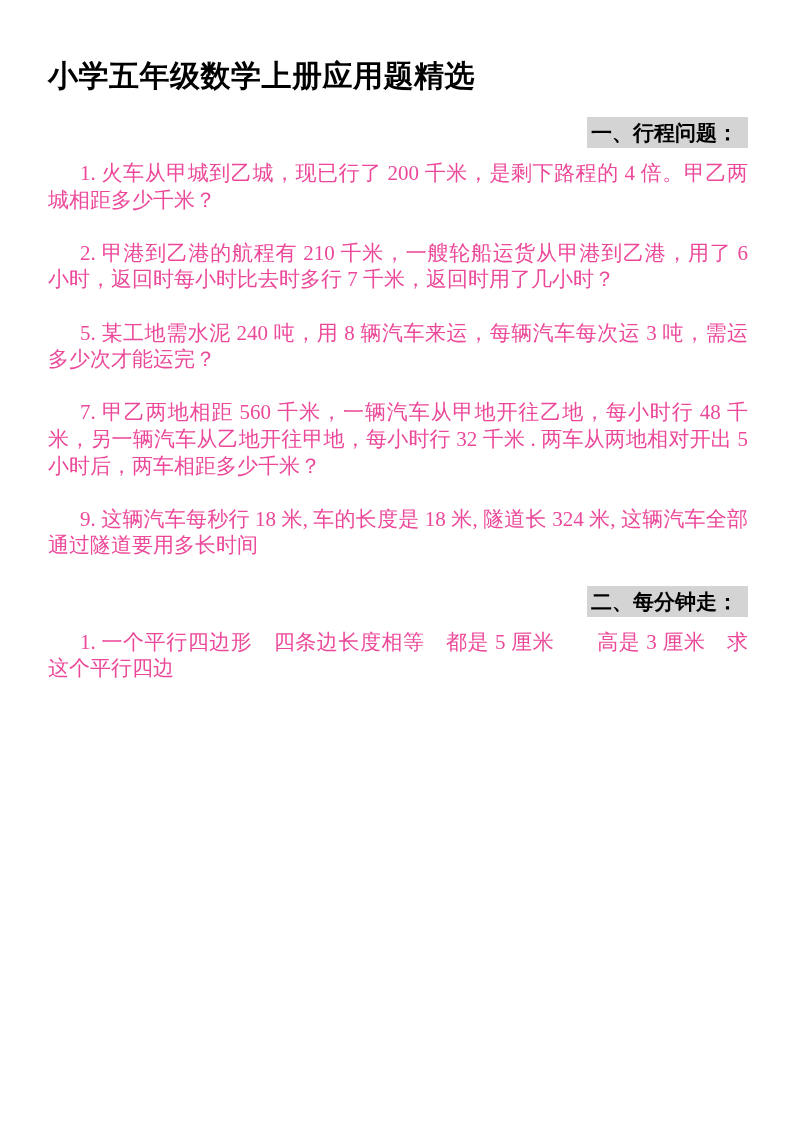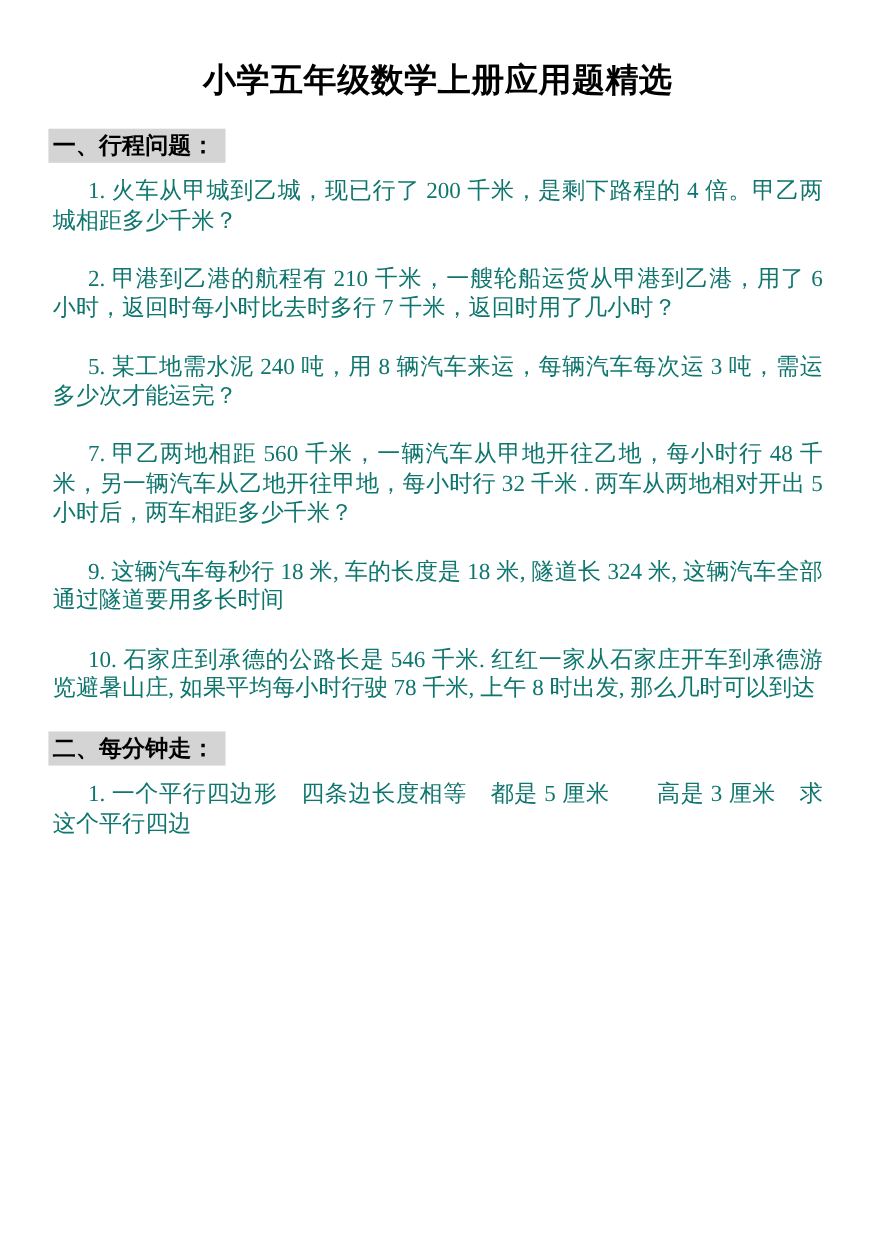--- a/index.html
+++ b/index.html
@@ -15,31 +15,32 @@
     color: #1a1a1a;
   }
   .page {
     box-sizing: border-box;
     width: 793px;
     height: 1122px;
     padding: 0 45px 0 48px;
     background: #ffffff;
   }
   .doc-title {
-    font-family: Liberation Mono, monospace;
+    font-family: Liberation Serif, serif;
     font-weight: 700;
     font-size: 30px;
     line-height: 36px;
     letter-spacing: 0.5px;
-    text-align: center;
+    text-align: left;
     color: #000000;
     margin: 58px 0 0 0;
   }
   .heading-wrap {
     margin: 23px 0 12px 0;
+    text-align: right;
   }
   .heading-wrap.second {
     margin-top: 26px;
   }
   .section-heading {
     display: inline-block;
     font-family: "Liberation Sans", "DejaVu Sans", sans-serif;
     font-weight: 700;
     font-size: 21px;
     line-height: 23px;
@@ -47,40 +48,39 @@
     background: #d4d4d4;
     padding: 4px 10px 4px 4px;
     margin-left: -4px;
   }
   .problem {
     font-size: 21px;
     line-height: 26.6px;
     margin: 0 0 26.6px 0;
     text-indent: 32px;
     text-align: justify;
-    color: #0f766e;
+    color: #ec4899;
   }
 </style>
 </head>
 <body>
 
 <div class="page">
 
   <h1 class="doc-title">小学五年级数学上册应用题精选</h1>
 
   <div class="section">
     <div class="heading-wrap">
       <span class="section-heading">一、行程问题：</span>
     </div>
     <p class="problem">1. 火车从甲城到乙城，现已行了 200 千米，是剩下路程的 4 倍。甲乙两城相距多少千米？</p>
     <p class="problem">2. 甲港到乙港的航程有 210 千米，一艘轮船运货从甲港到乙港，用了 6 小时，返回时每小时比去时多行 7 千米，返回时用了几小时？</p>
     <p class="problem">5. 某工地需水泥 240 吨，用 8 辆汽车来运，每辆汽车每次运 3 吨，需运多少次才能运完？</p>
     <p class="problem">7. 甲乙两地相距 560 千米，一辆汽车从甲地开往乙地，每小时行 48 千米，另一辆汽车从乙地开往甲地，每小时行 32 千米 . 两车从两地相对开出 5 小时后，两车相距多少千米？</p>
     <p class="problem">9. 这辆汽车每秒行 18 米, 车的长度是 18 米, 隧道长 324 米, 这辆汽车全部通过隧道要用多长时间</p>
-    <p class="problem">10. 石家庄到承德的公路长是 546 千米. 红红一家从石家庄开车到承德游览避暑山庄, 如果平均每小时行驶 78 千米, 上午 8 时出发, 那么几时可以到达</p>
   </div>
 
   <div class="section">
     <div class="heading-wrap second">
       <span class="section-heading">二、每分钟走：</span>
     </div>
     <p class="problem">1. 一个平行四边形　四条边长度相等　都是 5 厘米　　高是 3 厘米　求这个平行四边</p>
   </div>
 
 </div>

